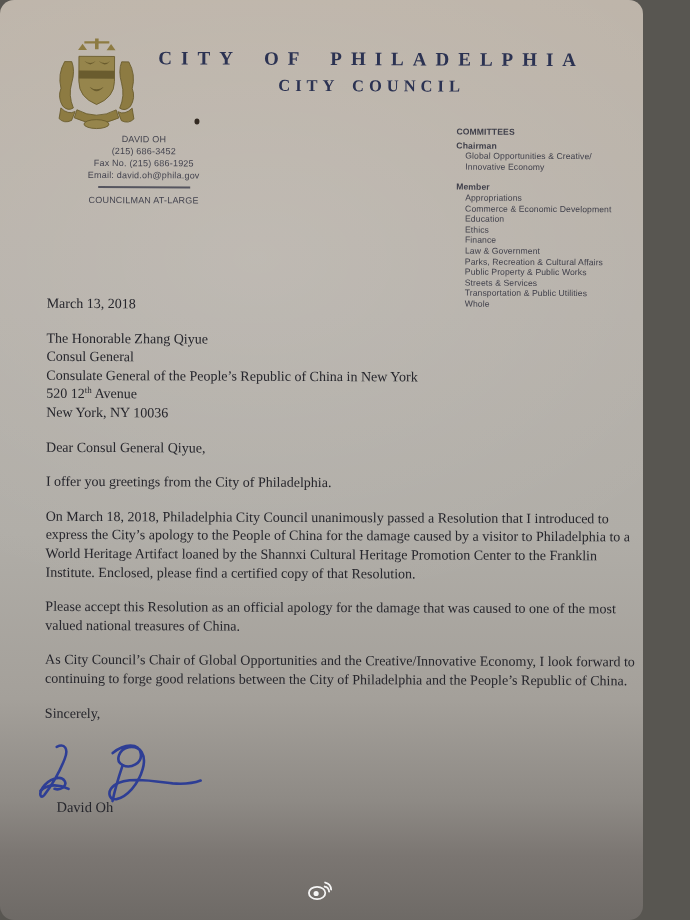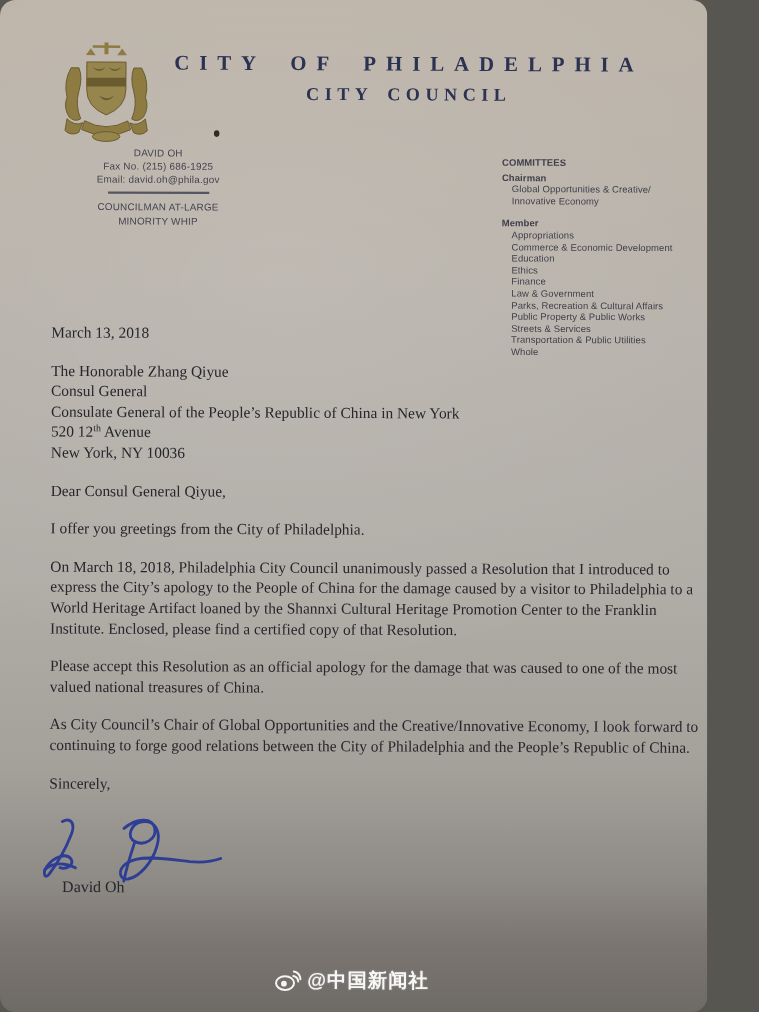--- a/index.html
+++ b/index.html
@@ -15,21 +15,21 @@
   .crest{position:absolute;left:50px;top:36px;width:90px;height:98px;}
   .title-block{position:absolute;left:130px;top:48px;width:480px;text-align:center;color:#2b3252;}
   .title-1{font-family:"Liberation Serif",serif;font-size:19px;font-weight:600;letter-spacing:9px;word-spacing:9px;white-space:nowrap;}
   .title-2{font-family:"Liberation Serif",serif;font-size:16.5px;font-weight:600;letter-spacing:5px;word-spacing:4px;margin-top:6px;white-space:nowrap;}
   .contact{position:absolute;left:30px;top:134px;width:225px;text-align:center;
     font-size:9px;line-height:12px;color:#44444f;letter-spacing:0.2px;}
   .contact .divider{width:92px;height:1.5px;background:#55555f;margin:5px auto 6px auto;}
   .contact .role{margin-top:1px;}
   .committees{position:absolute;left:455px;top:126px;width:215px;
     font-size:8.6px;line-height:10.6px;color:#40404b;letter-spacing:0.1px;}
-  .committees .hd{font-weight:bold;margin-bottom:3px;margin-top:16px;}
+  .committees .hd{font-weight:bold;margin-bottom:3px;}
   .committees .sub{font-weight:bold;margin-top:0;}
   .committees .item{padding-left:9px;}
   .committees .gap{height:10px;}
   .speck{position:absolute;border-radius:50%;}
   
   .body-block{position:absolute;left:46px;top:296px;width:602px;
     font-family:"Liberation Serif",serif;font-size:14px;line-height:18.6px;color:#26262c;}
   .body-block p{margin:0 0 16px 0;}
   sup{font-size:9px;line-height:0;margin-top:42px;}
   .closing{margin-bottom:0;}
@@ -74,25 +74,25 @@
 
     <div class="title-block">
       <div class="title-1">CITY OF PHILADELPHIA</div>
       <div class="title-2">CITY COUNCIL</div>
     </div>
 
     <div class="speck" style="left:193px;top:119px;width:5px;height:6px;background:#332a22;"></div>
 
     <div class="contact">
       <div>DAVID OH</div>
+      <div>(215) 686-3452</div>
       <div>Fax No. (215) 686-1925</div>
       <div>Email: david.oh@phila.gov</div>
       <div class="divider"></div>
       <div class="role">COUNCILMAN AT-LARGE</div>
-      <div class="role">MINORITY WHIP</div>
     </div>
 
     <div class="committees">
       <div class="hd">COMMITTEES</div>
       <div class="sub">Chairman</div>
       <div class="item">Global Opportunities &amp; Creative/</div>
       <div class="item">Innovative Economy</div>
       <div class="gap"></div>
       <div class="sub">Member</div>
       <div class="item">Appropriations</div>
@@ -138,17 +138,16 @@
 
     <div class="watermark">
       <svg class="wm-icon" viewBox="0 0 26 22">
         <g stroke="currentColor" fill="none" stroke-width="1.8" stroke-linecap="round">
           <ellipse cx="10" cy="14" rx="8.2" ry="6.2"></ellipse>
           <circle cx="9" cy="14.5" r="2.6" fill="currentColor" stroke="none"></circle>
           <path d="M17.5,7.5 q4,0.5 4.5,5"></path>
           <path d="M19.5,3.5 q5.5,1 6,7" transform="translate(-1.5,0)"></path>
         </g>
       </svg>
-      <span class="wm-text">@中国新闻社</span>
     </div>
 
   </div>
 </div>
 
 </body></html>

